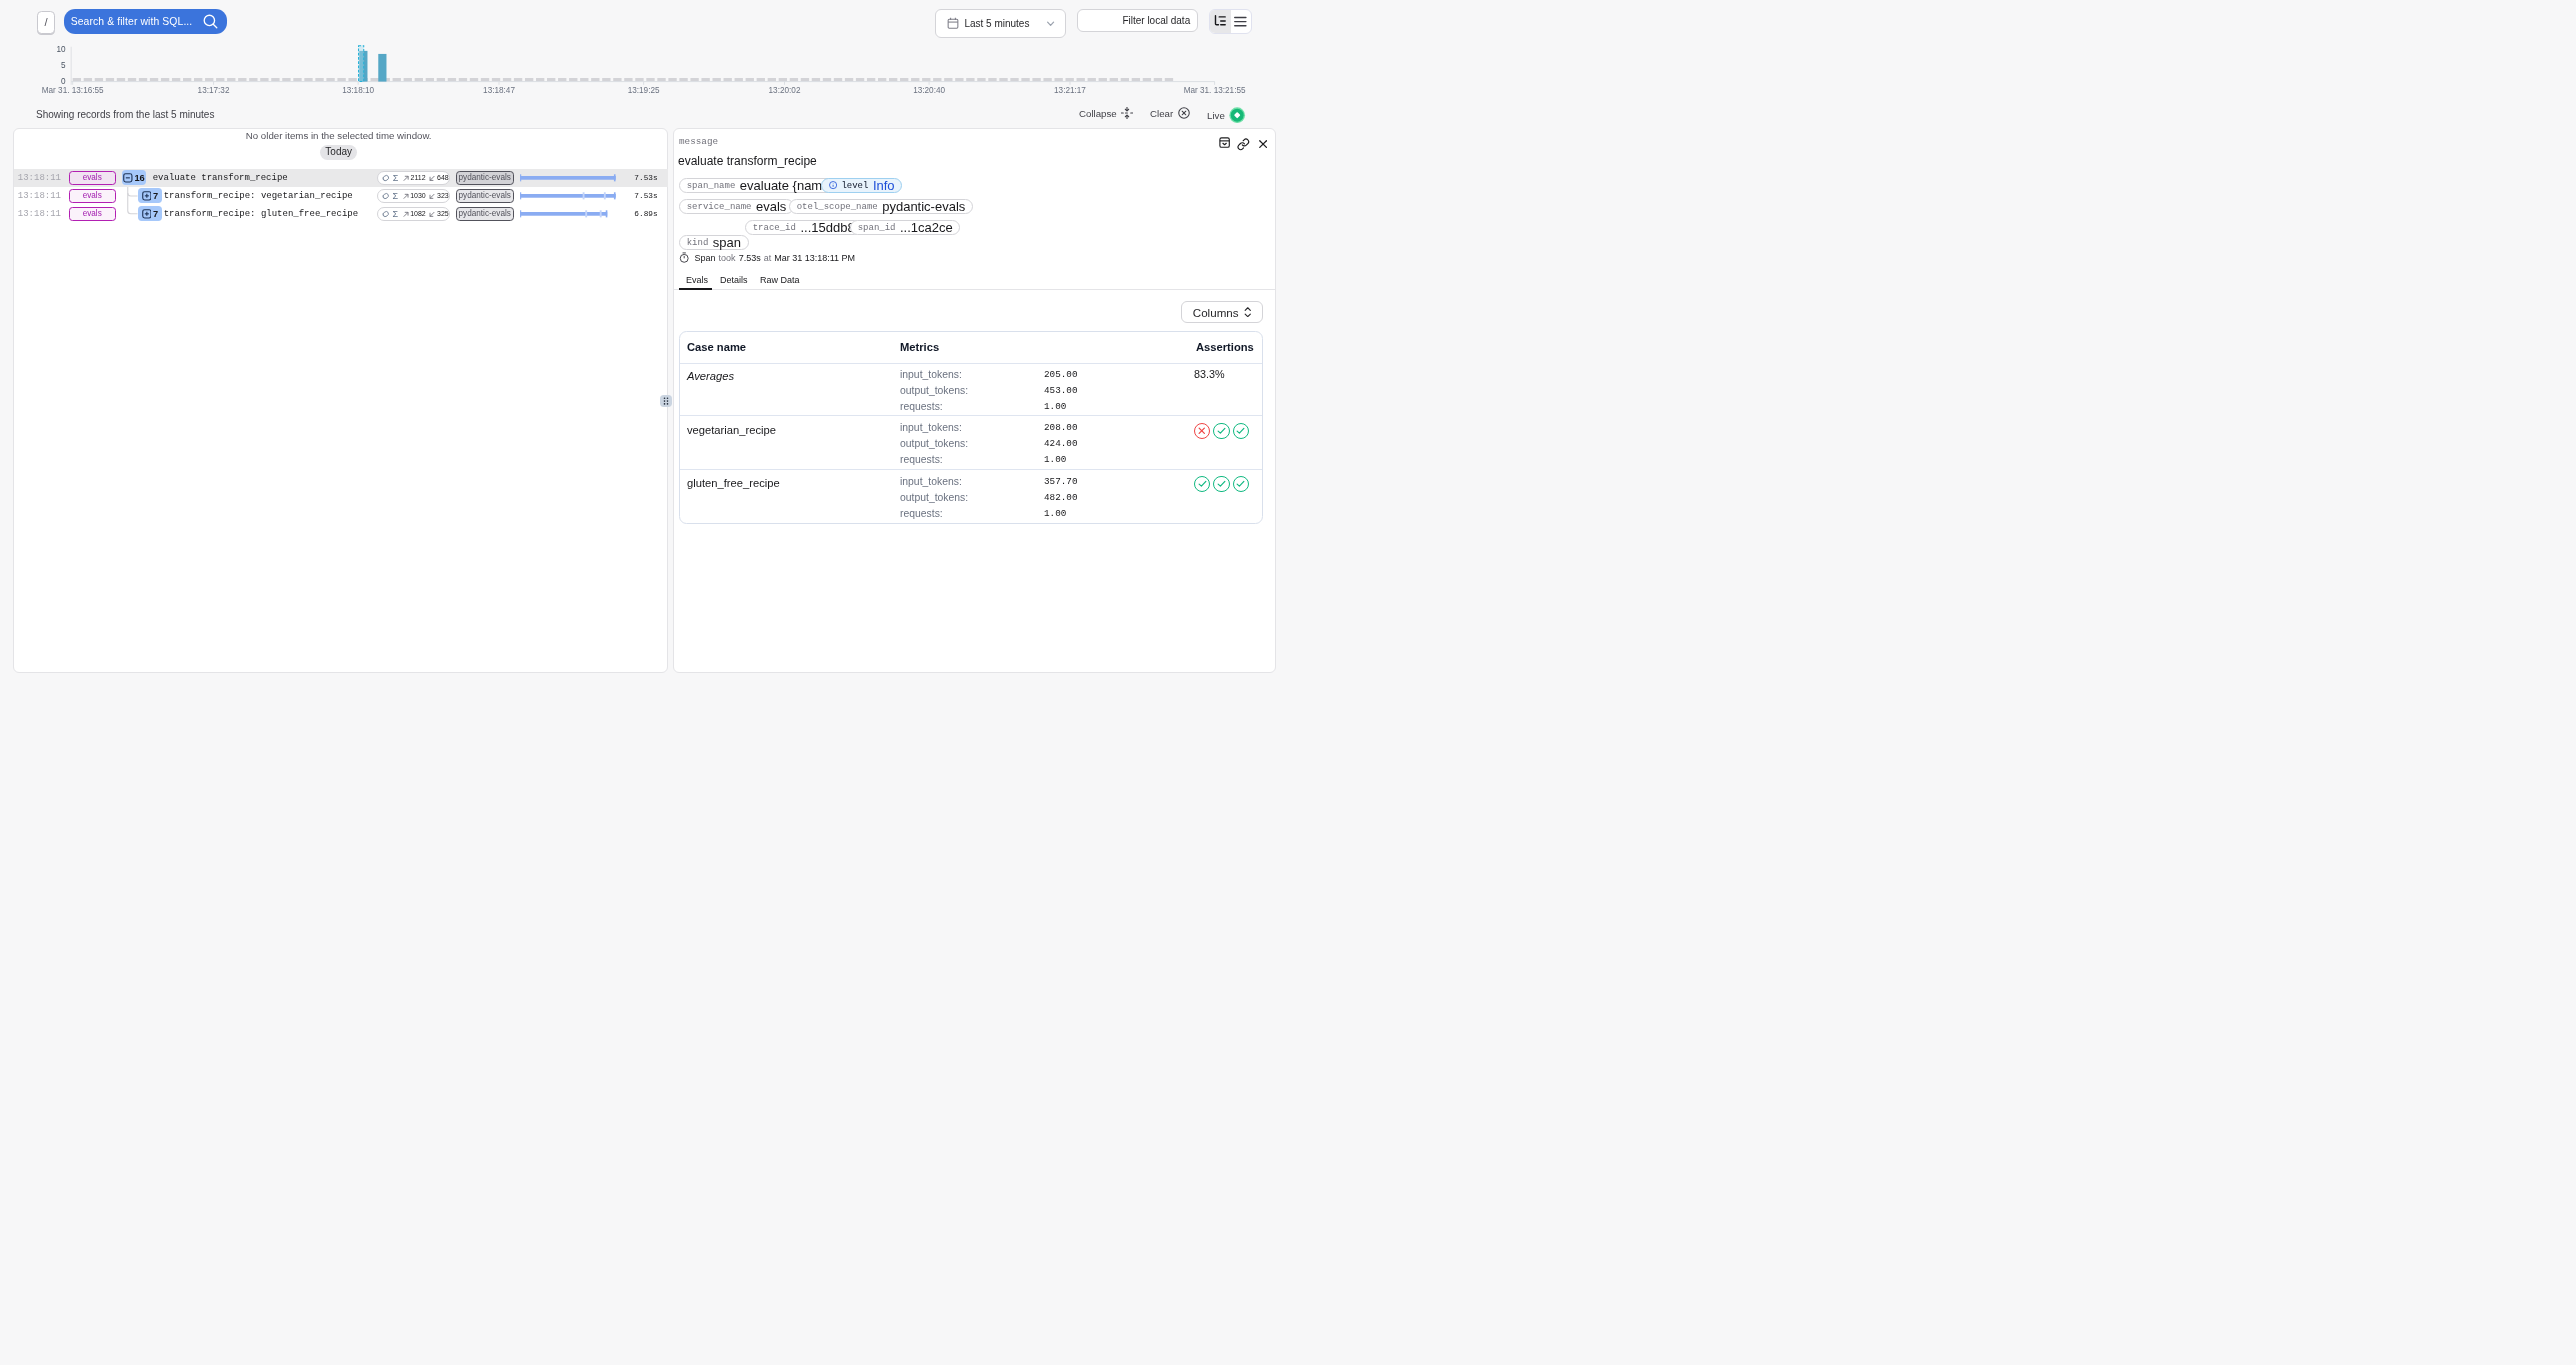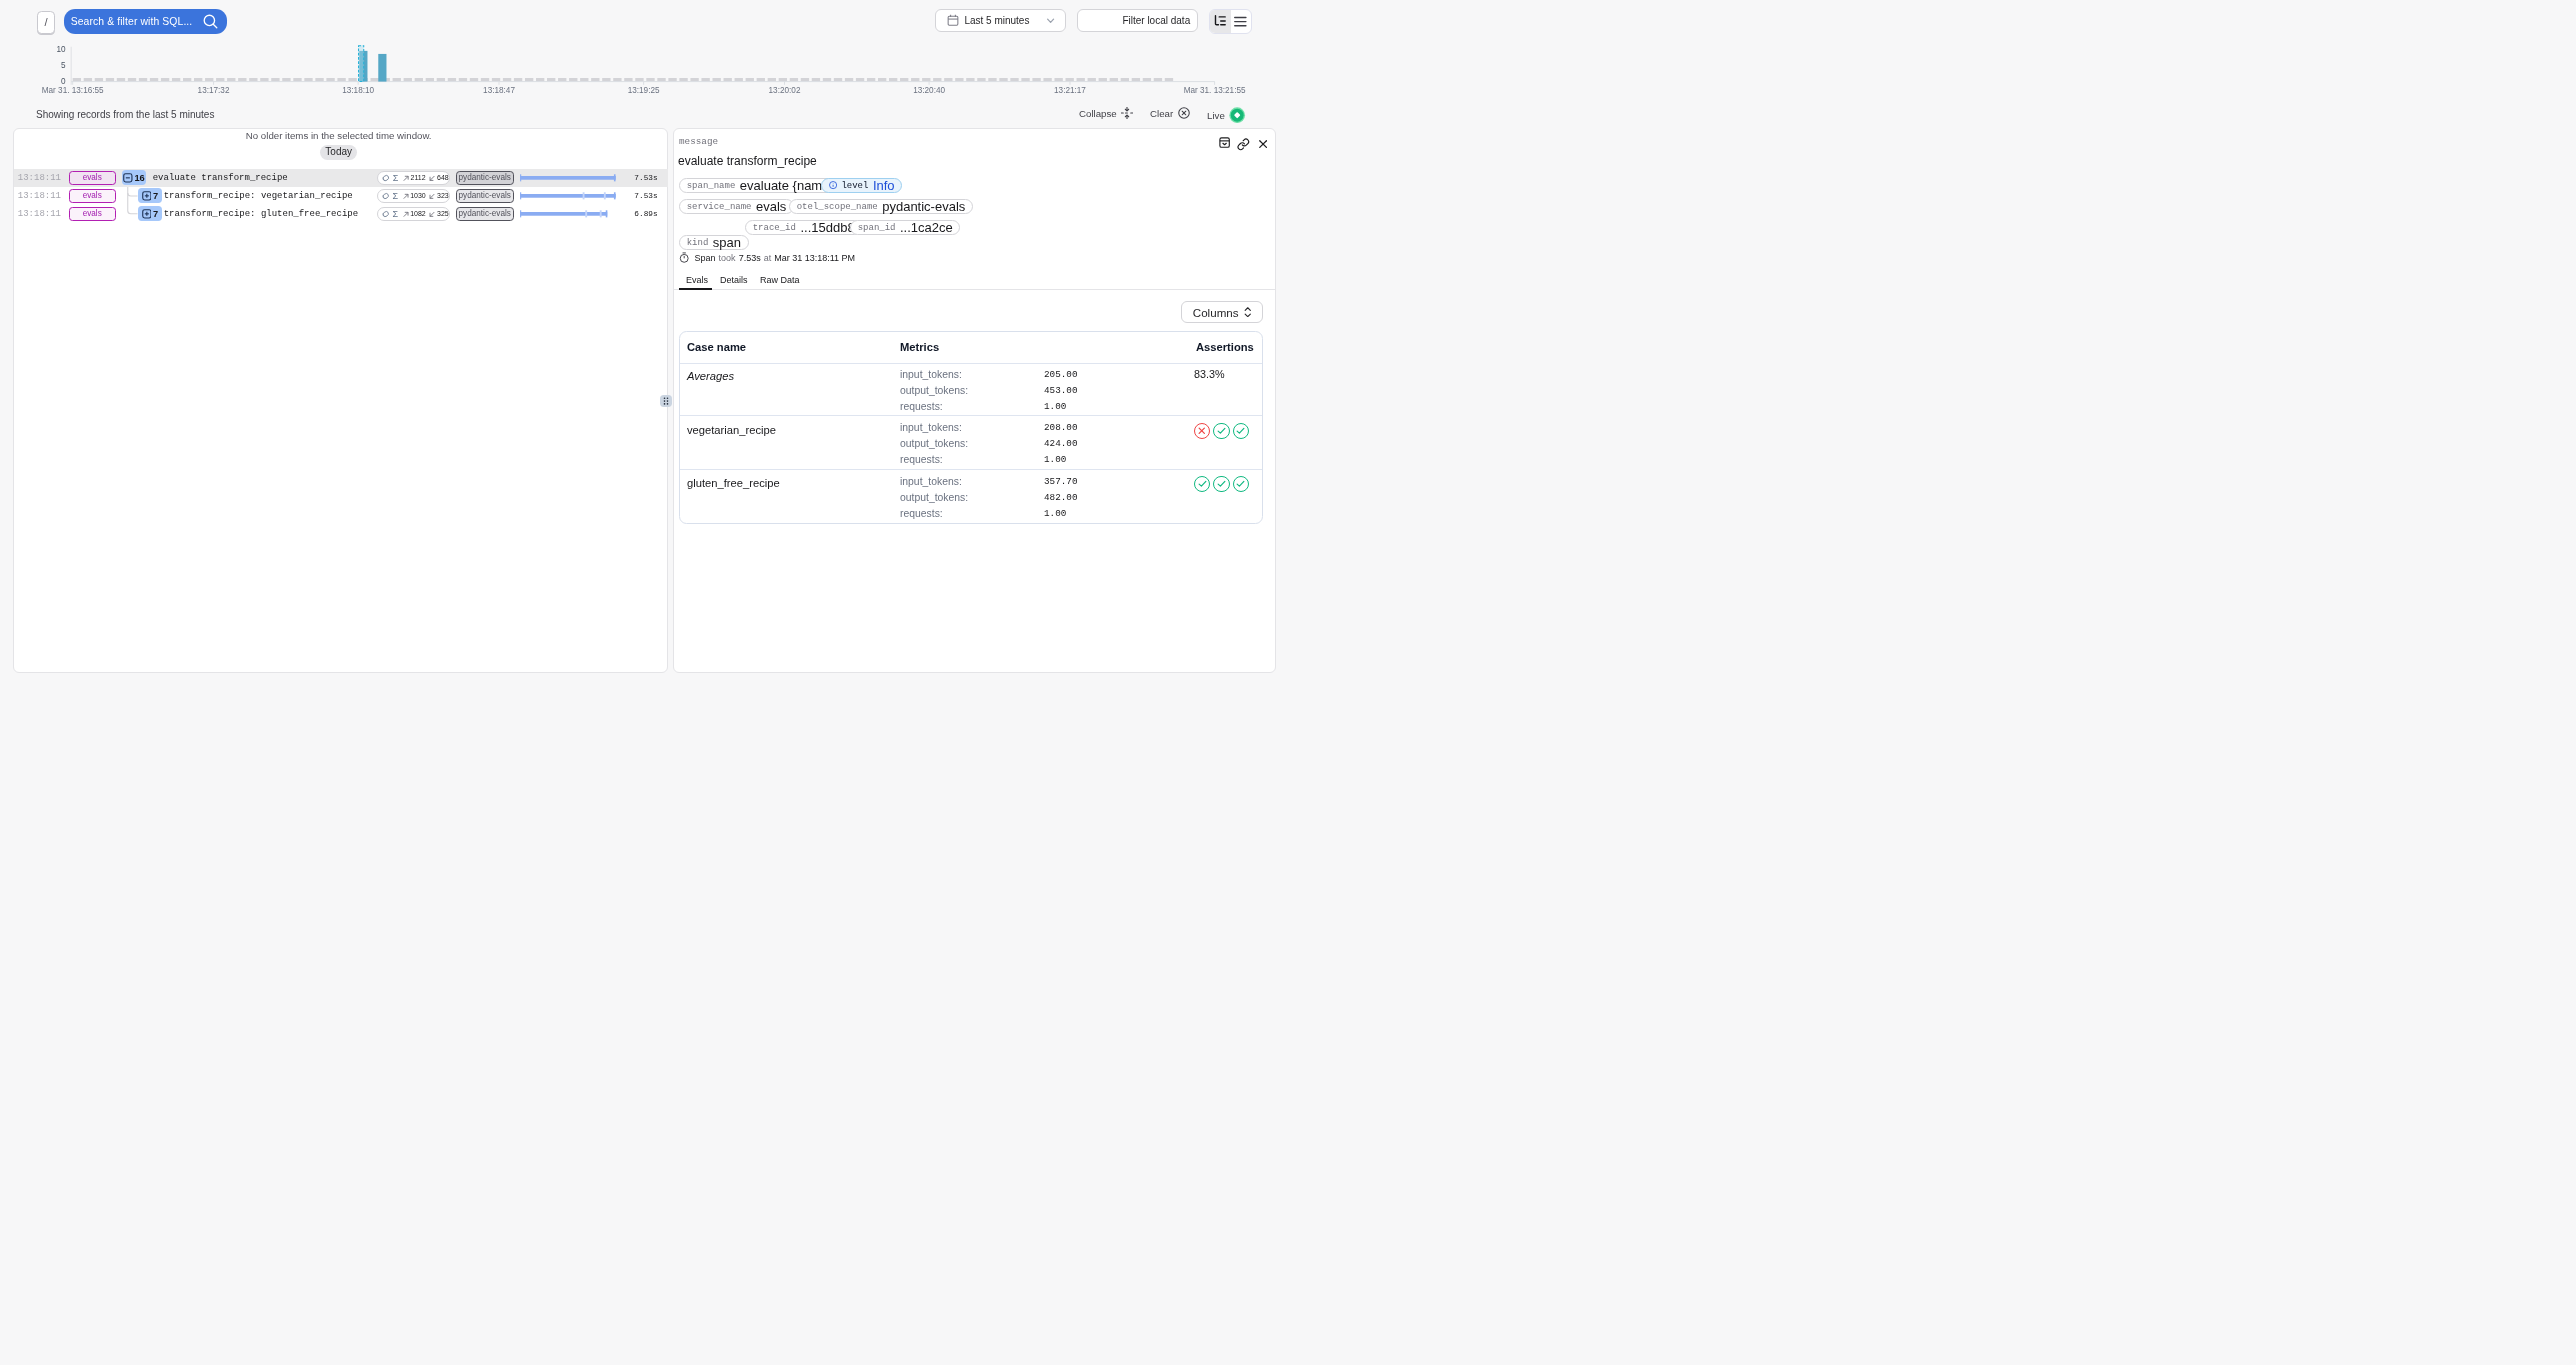--- a/index.html
+++ b/index.html
@@ -67,21 +67,21 @@
 <div id="page">
 
 <div class="abs key">/</div>
 <div class="abs search">
       <span>Search &amp; filter with SQL...</span>
 <svg width="17" height="17" viewBox="0 0 23 23" fill="none">
         <circle cx="10" cy="10" r="7" stroke="#fff" stroke-width="1.8"></circle>
         <line x1="15.2" y1="15.2" x2="20" y2="20" stroke="#fff" stroke-width="1.8" stroke-linecap="round"></line>
       </svg>
 </div>
-<div class="abs topbtn" style="left:935px; top:9.2px; width:131px; height:23px; padding:0 9px 0 11.2px;">
+<div class="abs topbtn" style="left:935px; top:9.2px; width:131px; height:29px; padding:0 9px 0 11.2px;">
 <svg width="12" height="12.7" viewBox="0 0 16 17" fill="none" stroke="#7d7d87" stroke-width="1.4">
         <rect x="1.5" y="3" width="13" height="12" rx="1.5"></rect>
         <line x1="1.5" y1="6.8" x2="14.5" y2="6.8"></line>
         <line x1="4.8" y1="1" x2="4.8" y2="4"></line>
         <line x1="11.2" y1="1" x2="11.2" y2="4"></line>
       </svg>
 <span style="margin-left:5.2px;">Last 5 minutes</span>
 <svg style="margin-left:auto;" width="11.2" height="11.2" viewBox="0 0 15 15" fill="none" stroke="#9ca3af" stroke-width="1.7" stroke-linecap="round" stroke-linejoin="round">
         <polyline points="3.5,5.5 7.5,9.8 11.5,5.5"></polyline>
       </svg>

